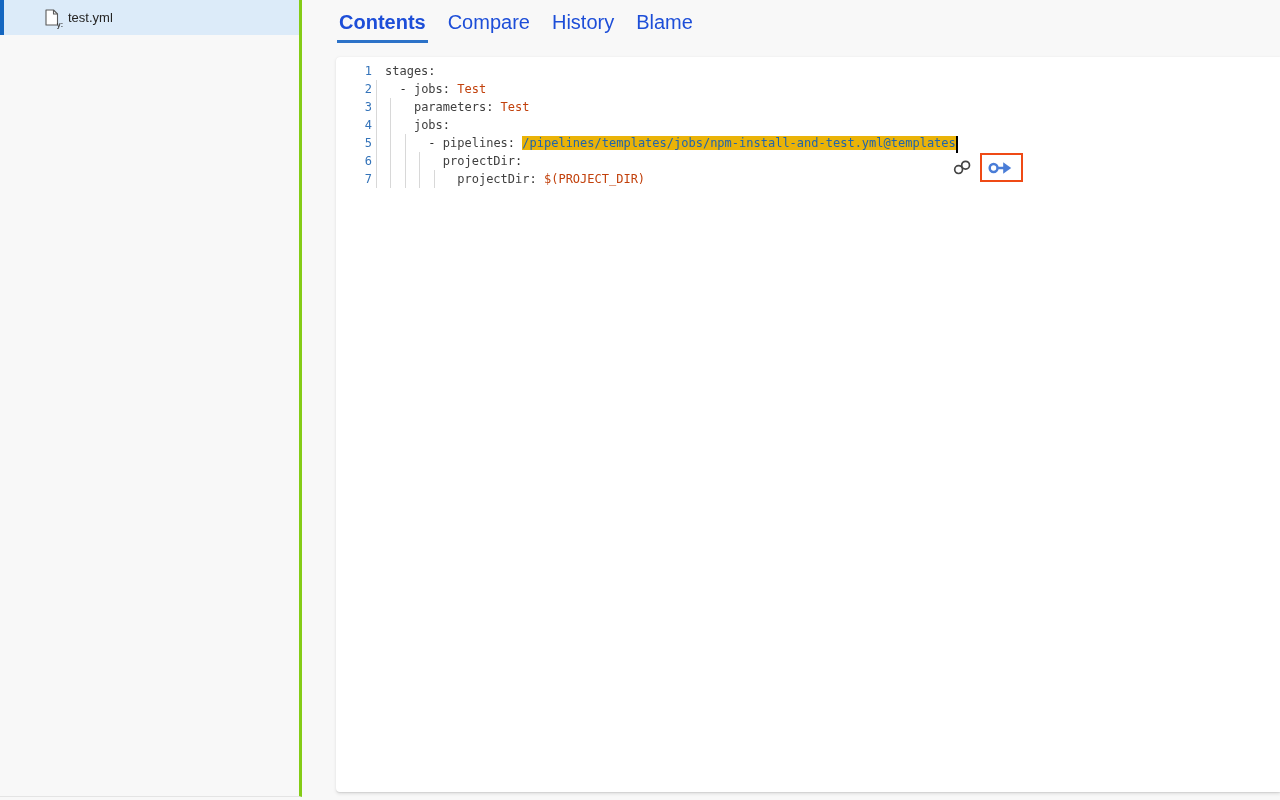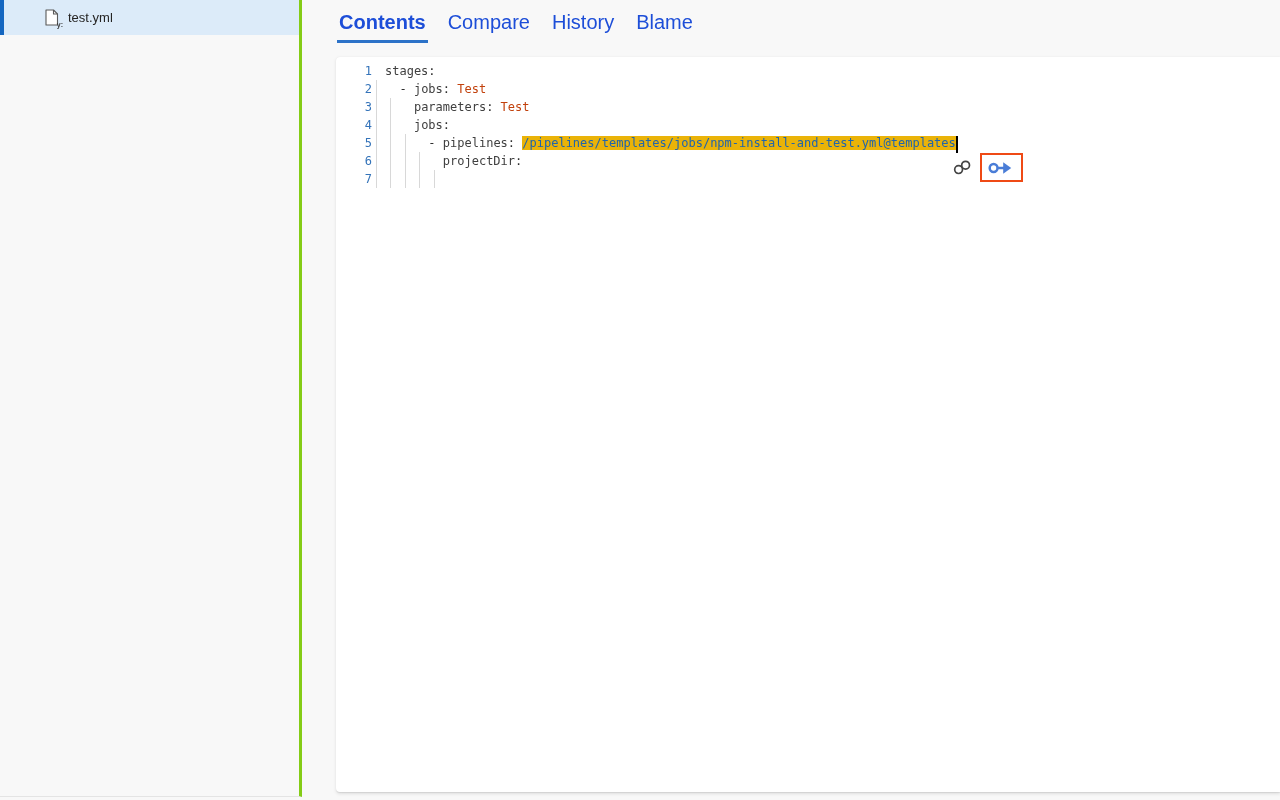--- a/index.html
+++ b/index.html
@@ -141,20 +141,21 @@
         <span class="line-number">6</span>
         <span class="line-content"><span class="tok ws">        </span><span class="tok key">projectDir</span><span class="tok punc">:</span></span>
       </div>
       <div class="code-line">
         <span class="indent-guide" style="left: 40px;"></span>
         <span class="indent-guide" style="left: 54.4px;"></span>
         <span class="indent-guide" style="left: 68.8px;"></span>
         <span class="indent-guide" style="left: 83.2px;"></span>
         <span class="indent-guide" style="left: 97.6px;"></span>
         <span class="line-number">7</span>
+        <span class="line-content"><span class="tok ws">          </span><span class="tok key">projectDir</span><span class="tok punc">: </span><span class="tok val">$(PROJECT_DIR)</span></span>
       </div>
     </div>
 
   <div class="inline-actions">
     <button class="icon-btn" title="">
       <svg width="21" height="19" viewBox="0 0 21 19">
         <circle cx="6.6" cy="11.6" r="3.9" fill="none" stroke="#454545" stroke-width="1.7"></circle>
         <circle cx="13.6" cy="7.2" r="3.9" fill="none" stroke="#454545" stroke-width="1.7"></circle>
       </svg>
     </button>

